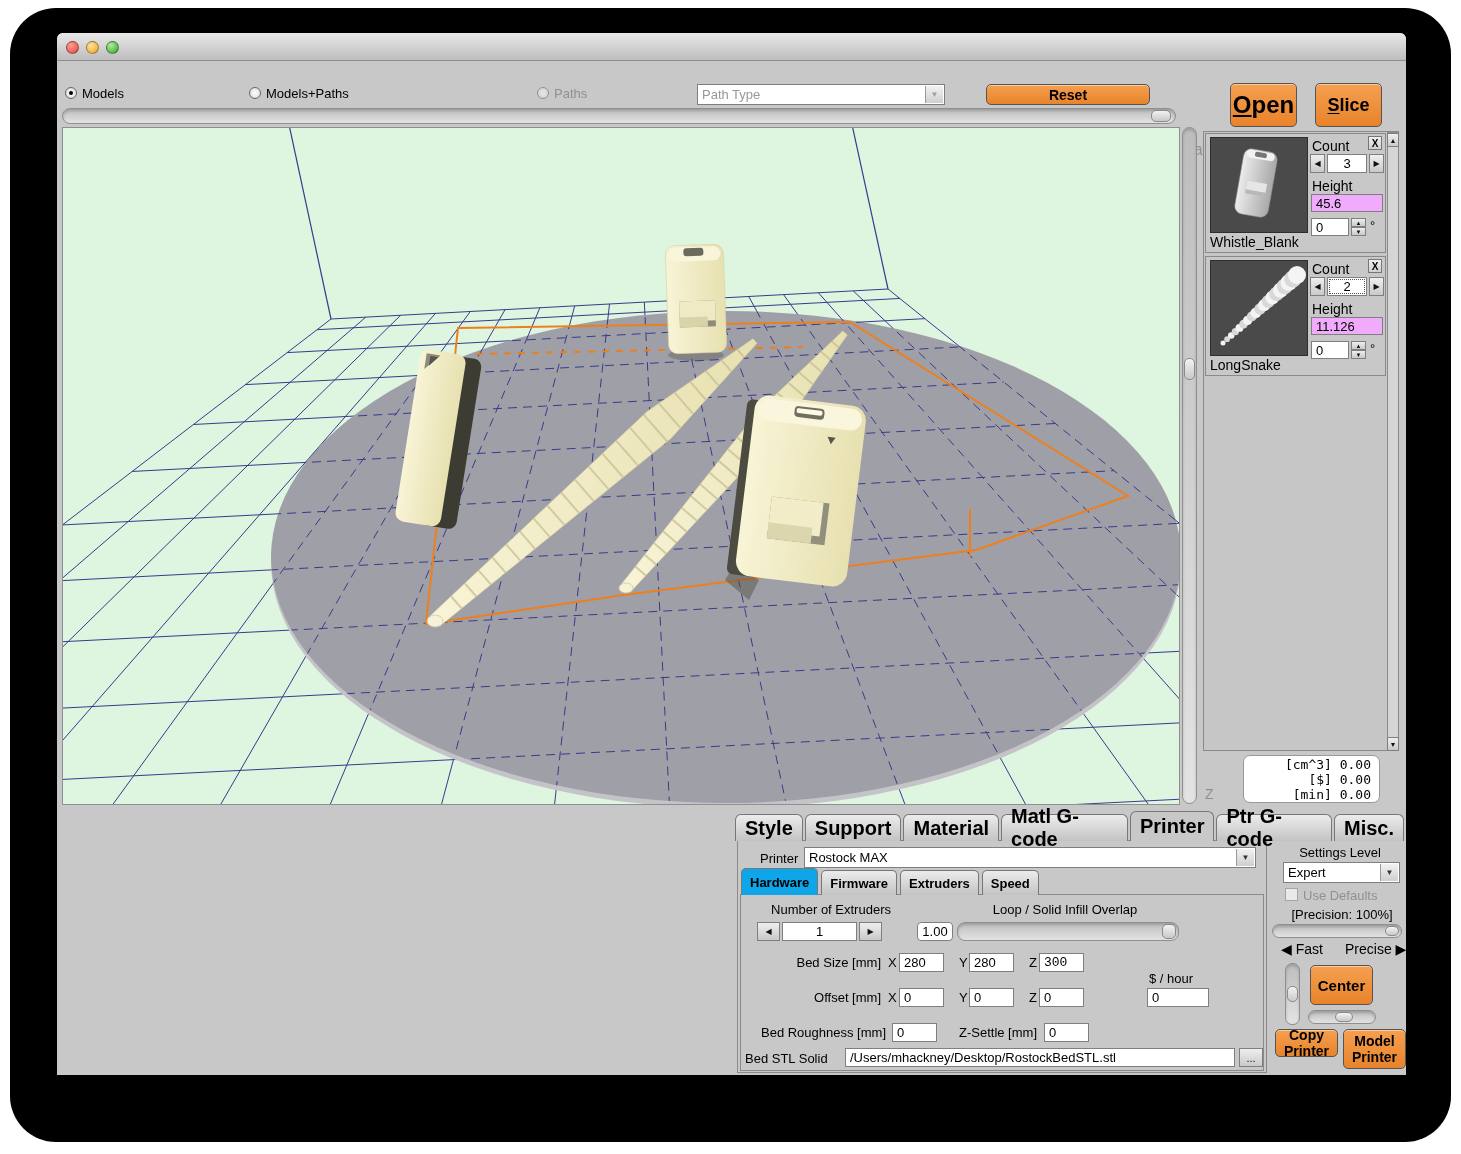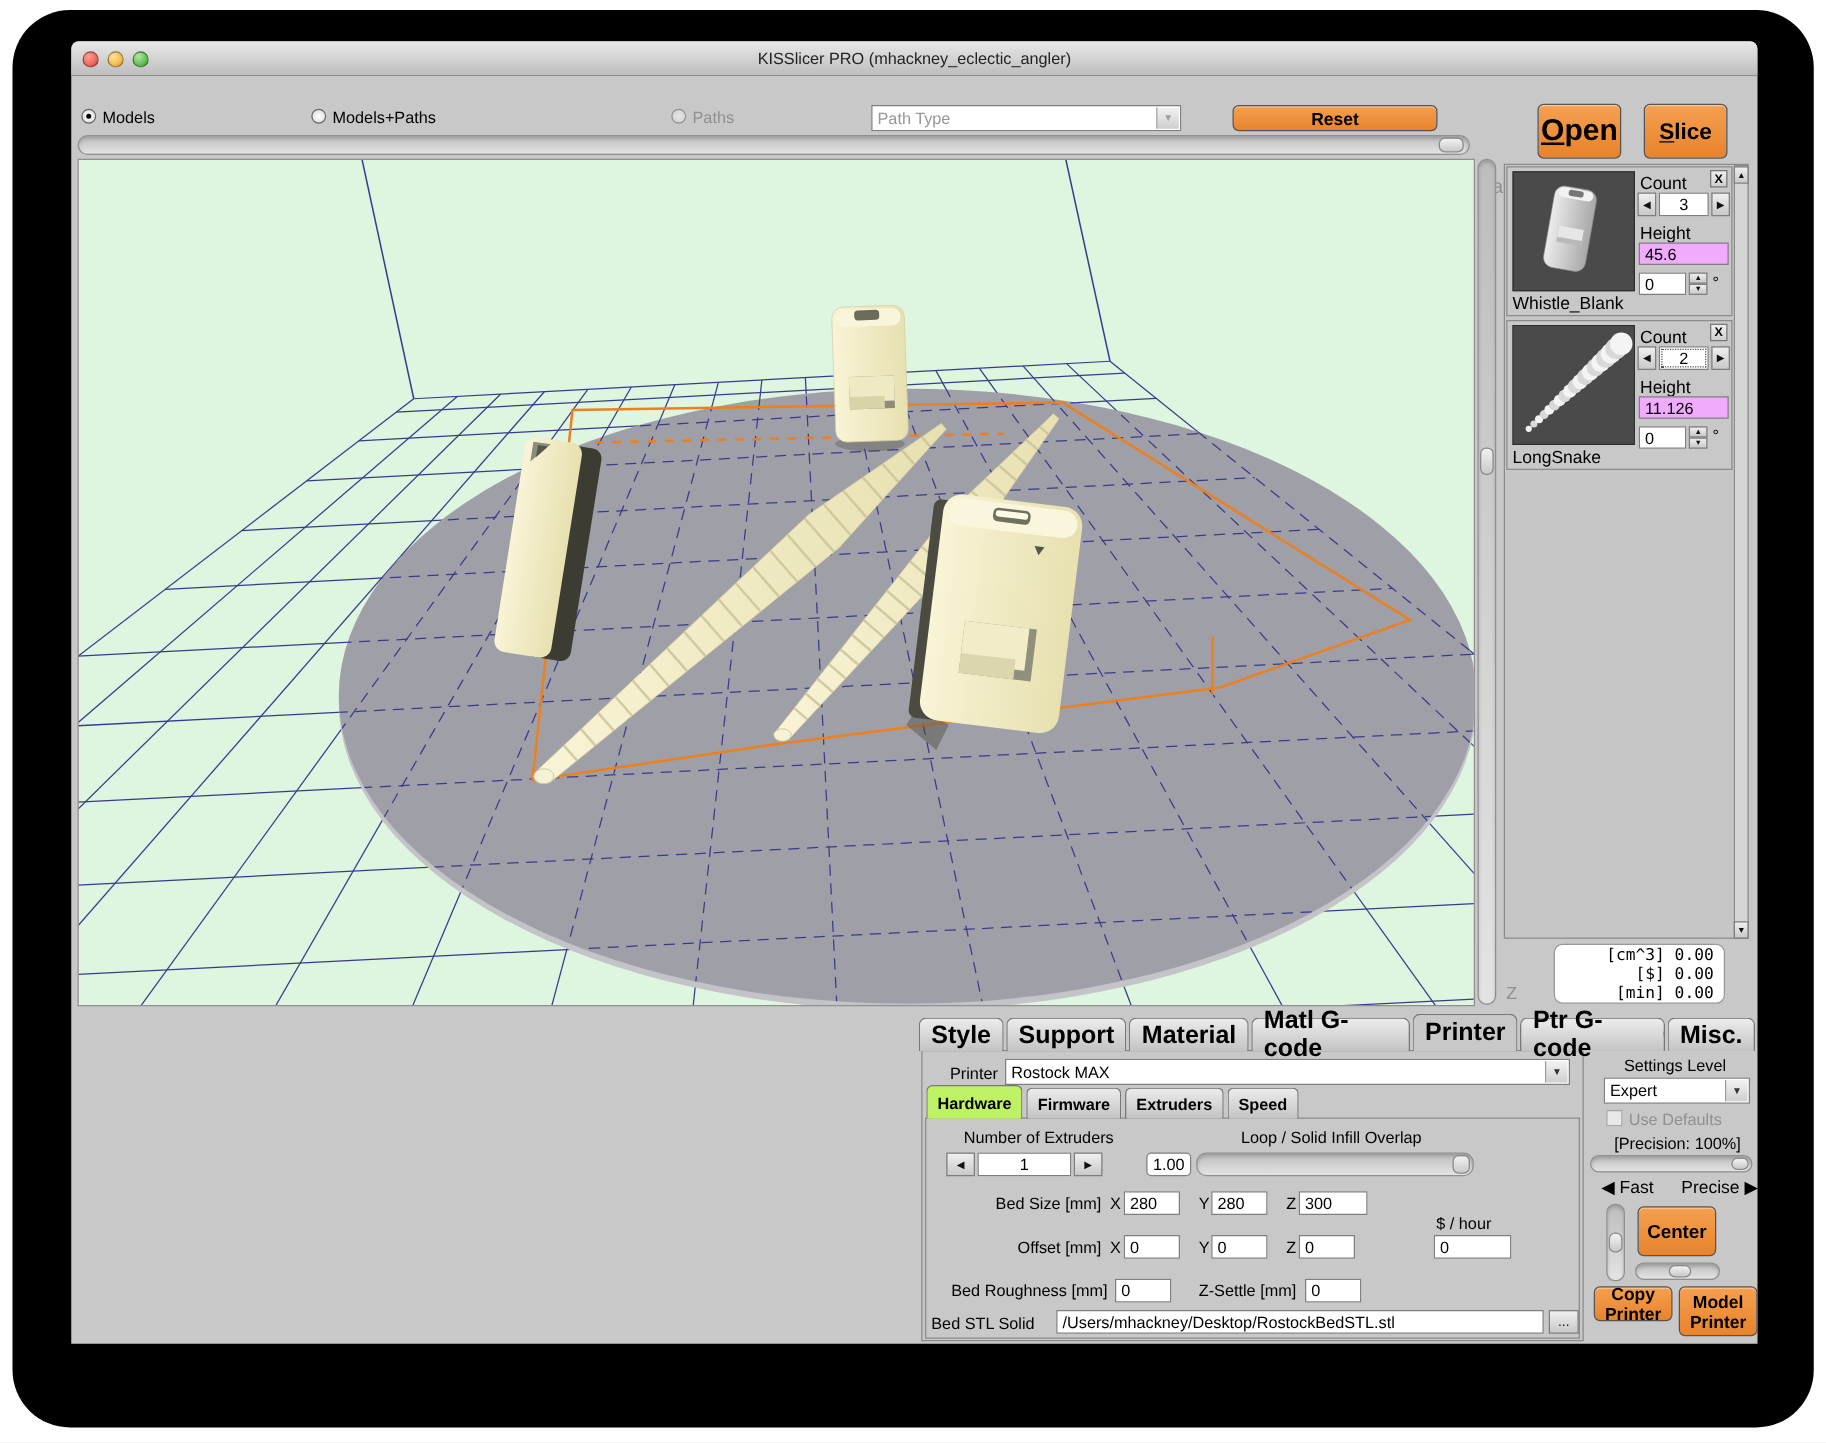--- a/index.html
+++ b/index.html
@@ -17,21 +17,21 @@
   .fld.gray{background:#f0abfc;text-align:center;}
   .combo-arrow{position:absolute;right:1px;top:1px;bottom:1px;width:17px;background:linear-gradient(#f2f2f2,#cfcfcf);border-left:1px solid #9a9a9a;display:flex;align-items:center;justify-content:center;font-size:8px;color:#333;}
   .btn-o{background:linear-gradient(#f5a050,#e8832b);border:1.5px solid #555;border-radius:5px;font-weight:bold;color:#000;display:flex;align-items:center;justify-content:center;text-align:center;box-shadow:inset 0 1px 0 rgba(255,255,255,.45);}
   .slider-track{background:linear-gradient(#bdbdbd,#e3e3e3);border:1px solid #8f8f8f;border-radius:8px;box-shadow:inset 0 2px 3px rgba(0,0,0,.18);}
   .slider-handle{background:linear-gradient(#f2f2f2,#c9c9c9);border:1px solid #8a8a8a;border-radius:5px;}
   .spinbtn{background:linear-gradient(#efefef,#c9c9c9);border:1px solid #7f7f7f;display:flex;align-items:center;justify-content:center;font-size:8px;color:#111;}
   .tabrow{display:flex;align-items:flex-end;}
   .tab{height:26px;padding:0 9px;display:flex;align-items:center;font-weight:bold;font-size:20px;background:linear-gradient(#ececec,#c3c3c3);border:1px solid #777;border-bottom:none;border-radius:6px 6px 0 0;margin-right:2px;position:relative;}
   .tab.active{height:29px;background:#c8c8c8;z-index:6;}
   .subtab{height:24px;padding:0 8px;display:flex;align-items:center;font-weight:bold;font-size:13px;background:linear-gradient(#ececec,#c3c3c3);border:1px solid #777;border-bottom:none;border-radius:5px 5px 0 0;margin-right:3px;position:relative;}
-  .subtab.active{height:26px;background:#bef264;z-index:6;}
+  .subtab.active{height:26px;background:#0ea5e9;z-index:6;}
   .panelbox{border:1px solid #8a8a8a;background:#c8c8c8;}
   .chk{width:13px;height:13px;border:1px solid #6e6e6e;background:#fff;display:flex;align-items:center;justify-content:center;font-size:11px;font-weight:bold;color:#111;}
   .chk.off{background:#e9e9e9;border-color:#a5a5a5;}
   .card{border:1px solid #8a8a8a;background:#c8c8c8;}
   .thumb{background:#4a4a4a;border:1px solid #2e2e2e;}
   .name{font-size:14px;color:#000;white-space:nowrap;}
   .xbtn{width:14px;height:14px;border:1px solid #777;background:linear-gradient(#f0f0f0,#cfcfcf);display:flex;align-items:center;justify-content:center;font-size:10px;font-weight:bold;}
   .mono{font-family:"DejaVu Sans Mono",monospace;font-size:13px;text-align:right;line-height:15px;}
   .scroll{background:#d5d5d5;border:1px solid #8a8a8a;}
   u{text-underline-offset:2px;}
@@ -40,21 +40,20 @@
 <body>
 
 <div id="shadow" class="abs"></div>
 
 <div id="win" class="abs">
 
   <div id="titlebar" class="abs">
     <div class="abs light" style="left:9px;background:radial-gradient(circle at 35% 30%,#ff9d95,#ee6a5e 60%,#c33b30);"></div>
     <div class="abs light" style="left:29px;background:radial-gradient(circle at 35% 30%,#ffe0a0,#f5bd4f 60%,#c78f1d);"></div>
     <div class="abs light" style="left:49px;background:radial-gradient(circle at 35% 30%,#b5e8a5,#61c354 60%,#3a8f2e);"></div>
-    <div id="title" class="abs">KISSlicer PRO (mhackney_eclectic_angler)</div>
   </div>
 
   <div class="abs" style="left:8px;top:54px;width:12px;height:12px;">
       <div class="radio abs" style="left:0;top:0;">
         <div class="dot"></div>
       </div>
     </div>
   <div class="abs lbl" style="left:25px;top:53px;">Models</div>
 
   <div class="abs" style="left:192px;top:54px;width:12px;height:12px;">
@@ -392,21 +391,21 @@
       <div class="abs slider-track" style="left:216px;top:27px;width:222px;height:19px;">
         <div class="abs slider-handle" style="left:204px;top:1px;width:14px;height:15px;"></div>
       </div>
 
       <div class="abs lbl" style="left:20px;top:60px;width:120px;text-align:right;">Bed Size [mm]</div>
       <div class="abs lbl" style="left:147px;top:60px;">X</div>
       <div class="abs fld" style="left:158px;top:58px;width:45px;height:19px;">280</div>
       <div class="abs lbl" style="left:218px;top:60px;">Y</div>
       <div class="abs fld" style="left:228px;top:58px;width:45px;height:19px;">280</div>
       <div class="abs lbl" style="left:288px;top:60px;">Z</div>
-      <div class="abs fld" style="left:298px;top:58px;width:55px;height:19px;">300</div>
+      <div class="abs fld" style="left:298px;top:58px;width:45px;height:19px;font-family:Liberation Mono, monospace;">300</div>
 
       <div class="abs lbl" style="left:408px;top:76px;">$ / hour</div>
       <div class="abs fld" style="left:406px;top:93px;width:62px;height:19px;">0</div>
 
       <div class="abs lbl" style="left:20px;top:95px;width:120px;text-align:right;">Offset [mm]</div>
       <div class="abs lbl" style="left:147px;top:95px;">X</div>
       <div class="abs fld" style="left:158px;top:93px;width:45px;height:19px;">0</div>
       <div class="abs lbl" style="left:218px;top:95px;">Y</div>
       <div class="abs fld" style="left:228px;top:93px;width:45px;height:19px;">0</div>
       <div class="abs lbl" style="left:288px;top:95px;">Z</div>

